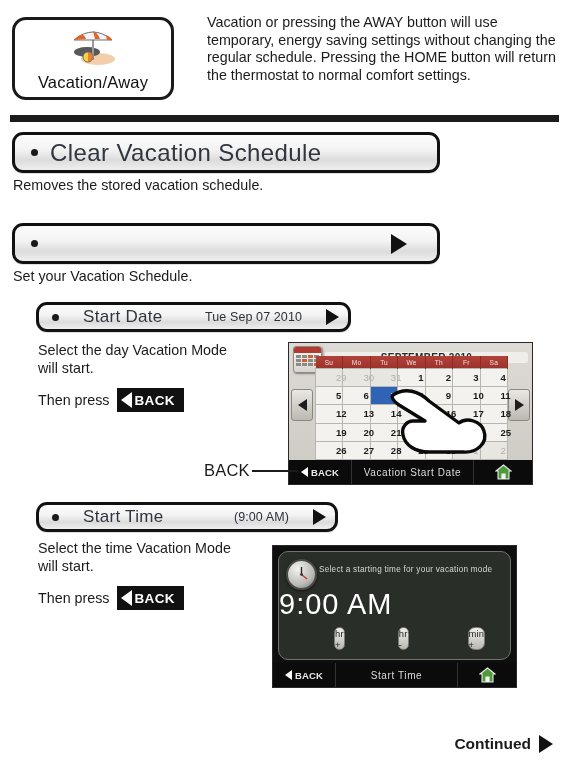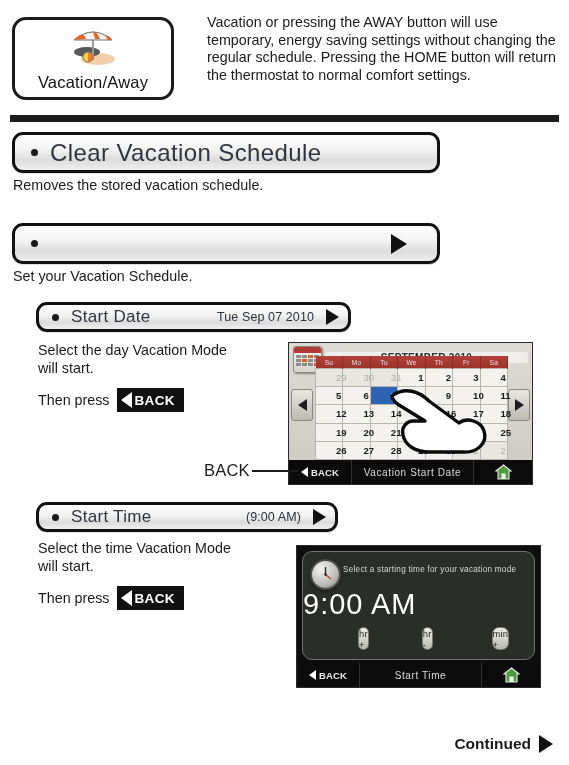--- a/index.html
+++ b/index.html
@@ -42,21 +42,21 @@
     color:#30353f;font-weight:400;white-space:nowrap;
     font-family:"Liberation Sans",sans-serif;
   }
   .bar .bval{color:#2b313b;white-space:nowrap;margin-left:auto;}
   .tri{
     width:0;height:0;border-style:solid;flex:none;
     border-width:10px 0 10px 16px;border-color:transparent transparent transparent #111;
   }
   .bar-main{height:41px;padding:0 30px 0 16px;gap:12px;}
   .bar-main .btitle{font-size:24px;letter-spacing:.4px;}
-  .bar-sub{height:30px;padding:0 9px 0 13px;gap:12px;}
+  .bar-sub{height:30px;padding:0 9px 0 13px;gap:24px;}
   .bar-sub .btitle{font-size:17px;letter-spacing:.3px;}
   .bar-sub .bval{font-size:12.5px;letter-spacing:.1px;}
   .bar-sub .tri{border-width:8px 0 8px 13px;}
 
   .caption{position:absolute;font-size:14.3px;color:#1b1b1b;line-height:17.5px;}
 
   
   .step{position:absolute;width:250px;}
   .step p{margin:0;font-size:14.3px;line-height:17.6px;color:#1b1b1b;}
   .thenrow{display:flex;align-items:center;margin-top:11px;gap:7px;}
@@ -359,21 +359,21 @@
     <p>will start.</p>
     <div class="thenrow">
       <span style="font-size:14.3px;">Then press</span>
       <span class="backchip">
         <i class="ctri"></i>
         <span>BACK</span>
       </span>
     </div>
   </div>
 
-  <div class="screen" style="left:296px;top:545px;padding-left:20px;">
+  <div class="screen" style="left:272px;top:545px;padding-left:20px;">
     <div class="time-body">
       <span class="clockicon">
         <svg viewBox="0 0 27 27" width="27" height="27" style="position:absolute;left:0;top:0;">
           <line x1="13.5" y1="13.5" x2="13.5" y2="6" stroke="#2b2b2b" stroke-width="1.4"></line>
           <line x1="13.5" y1="13.5" x2="19" y2="18" stroke="#c0392b" stroke-width="1.4"></line>
           <circle cx="13.5" cy="13.5" r="1.3" fill="#2b2b2b"></circle>
         </svg>
       </span>
       <div class="time-hint">Select a starting time for your vacation mode</div>
       <div class="time-big">9:00 AM</div>

